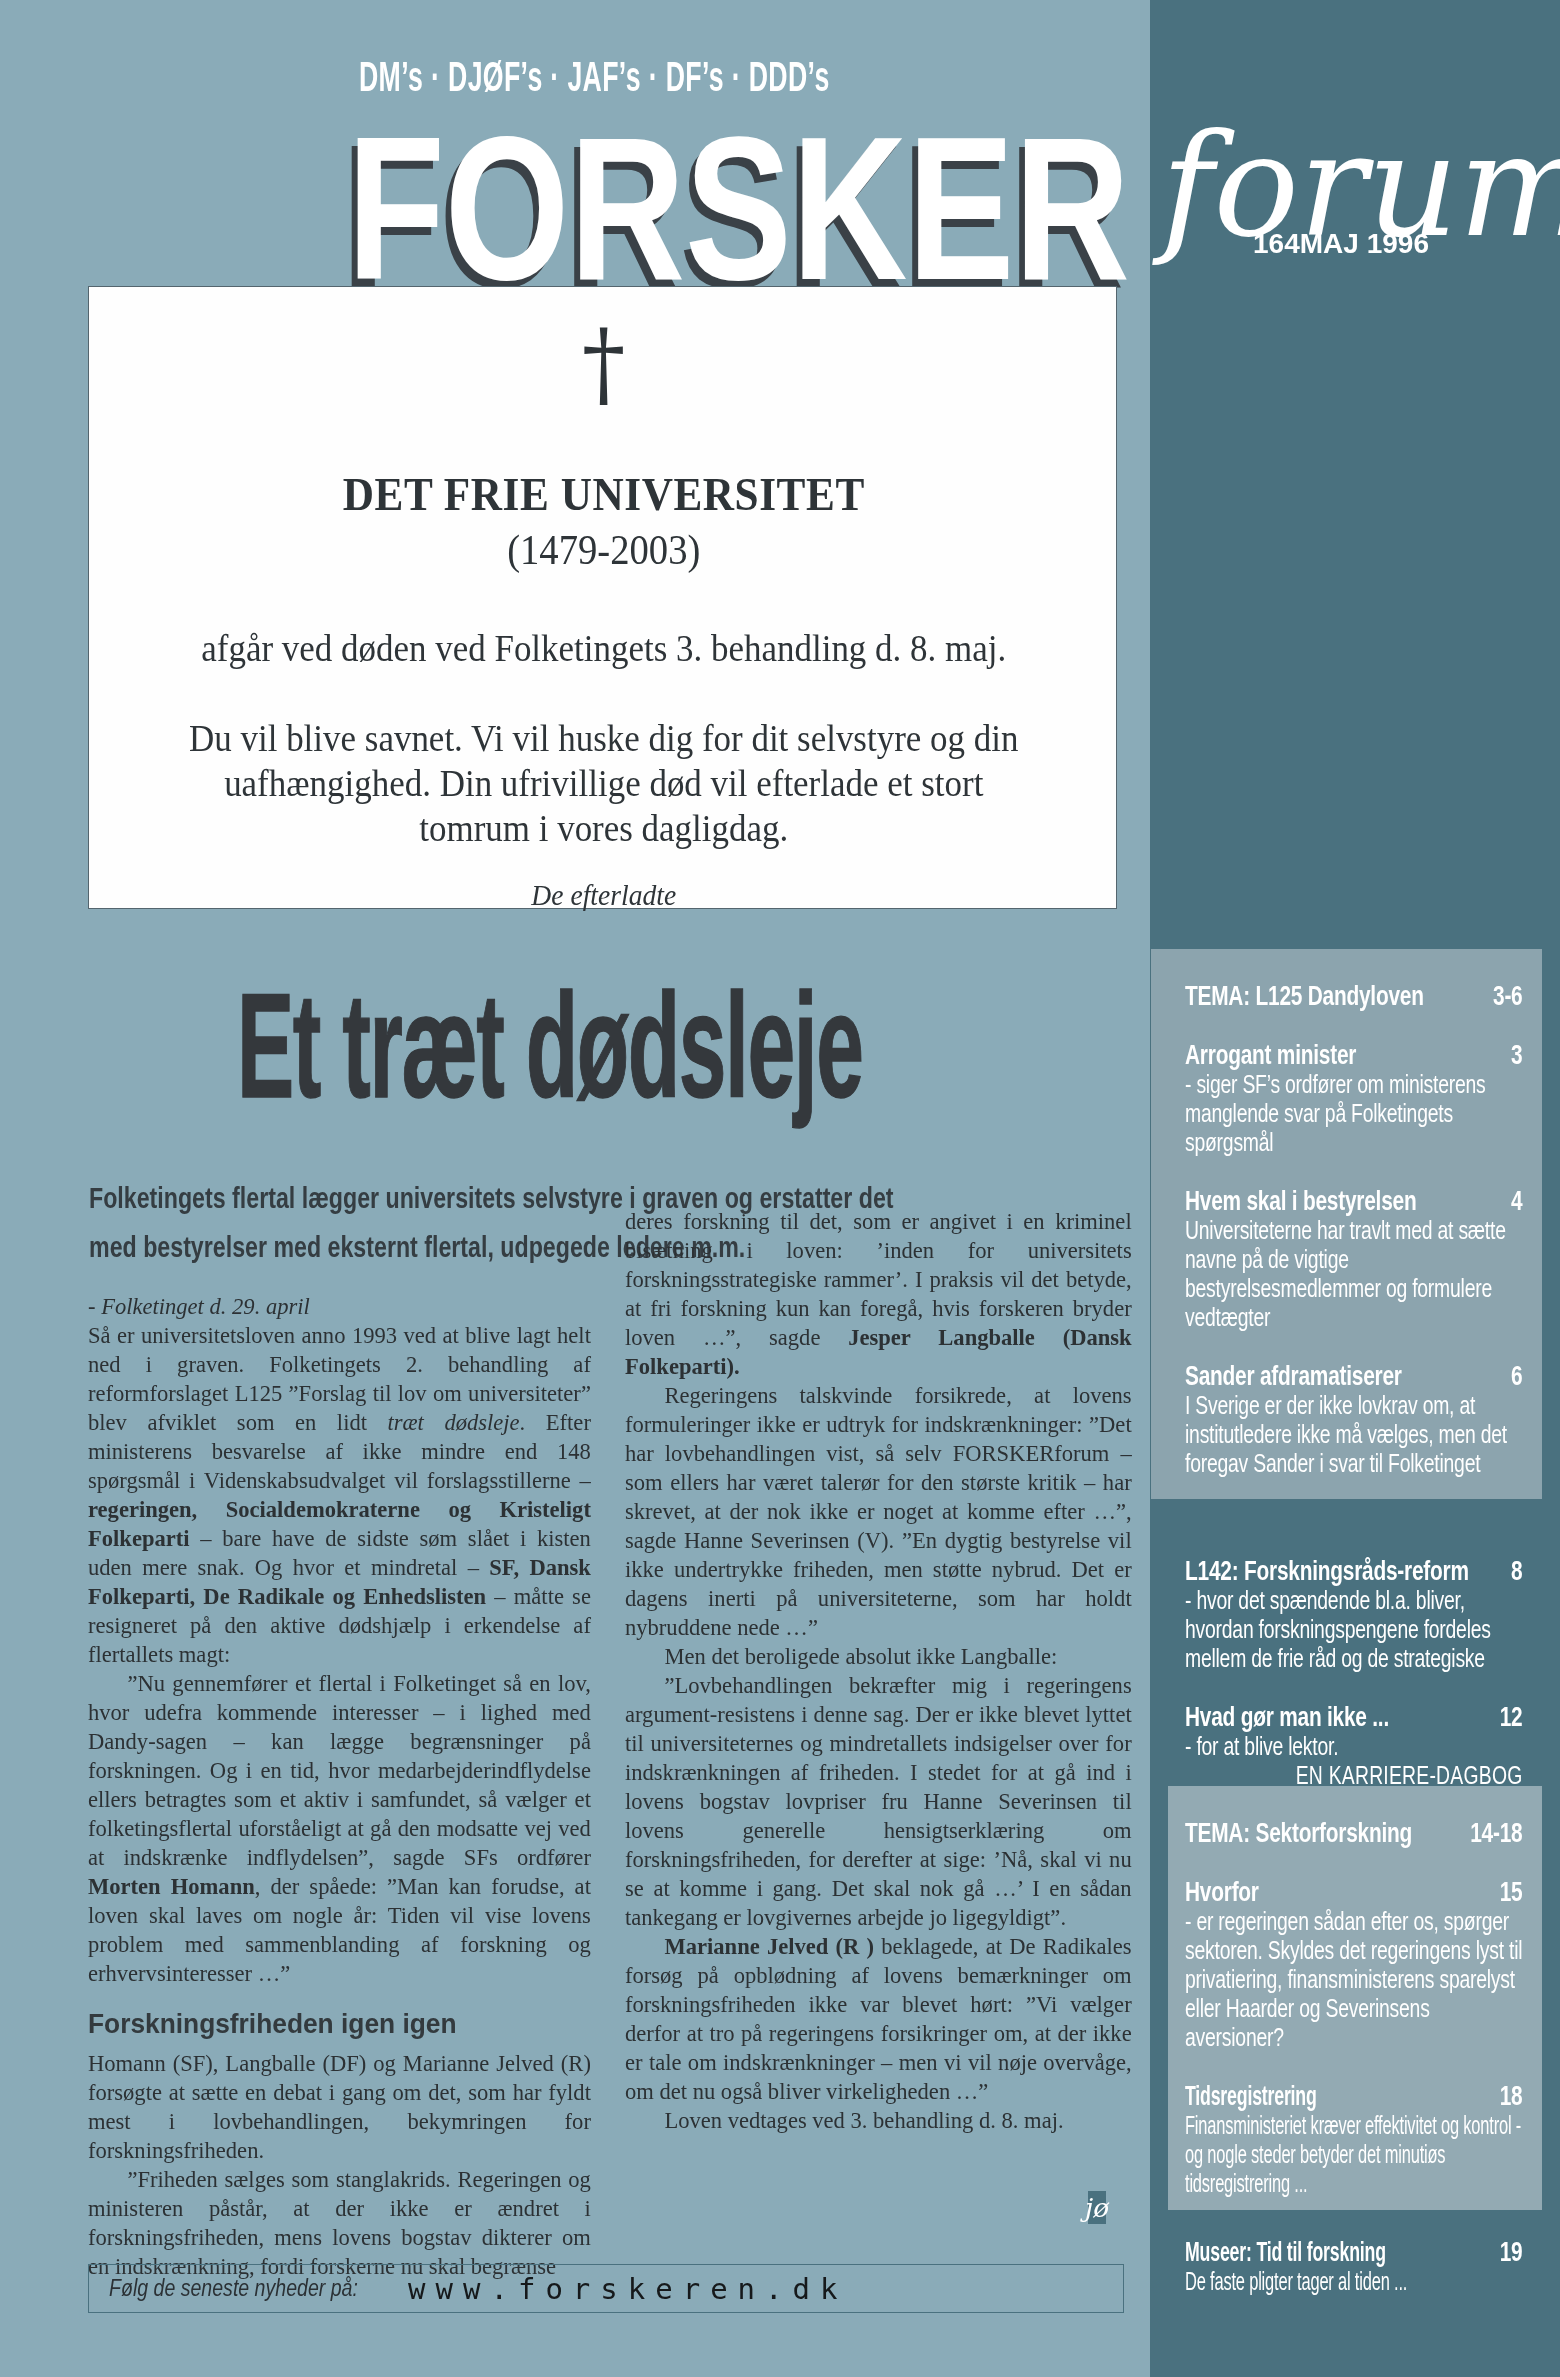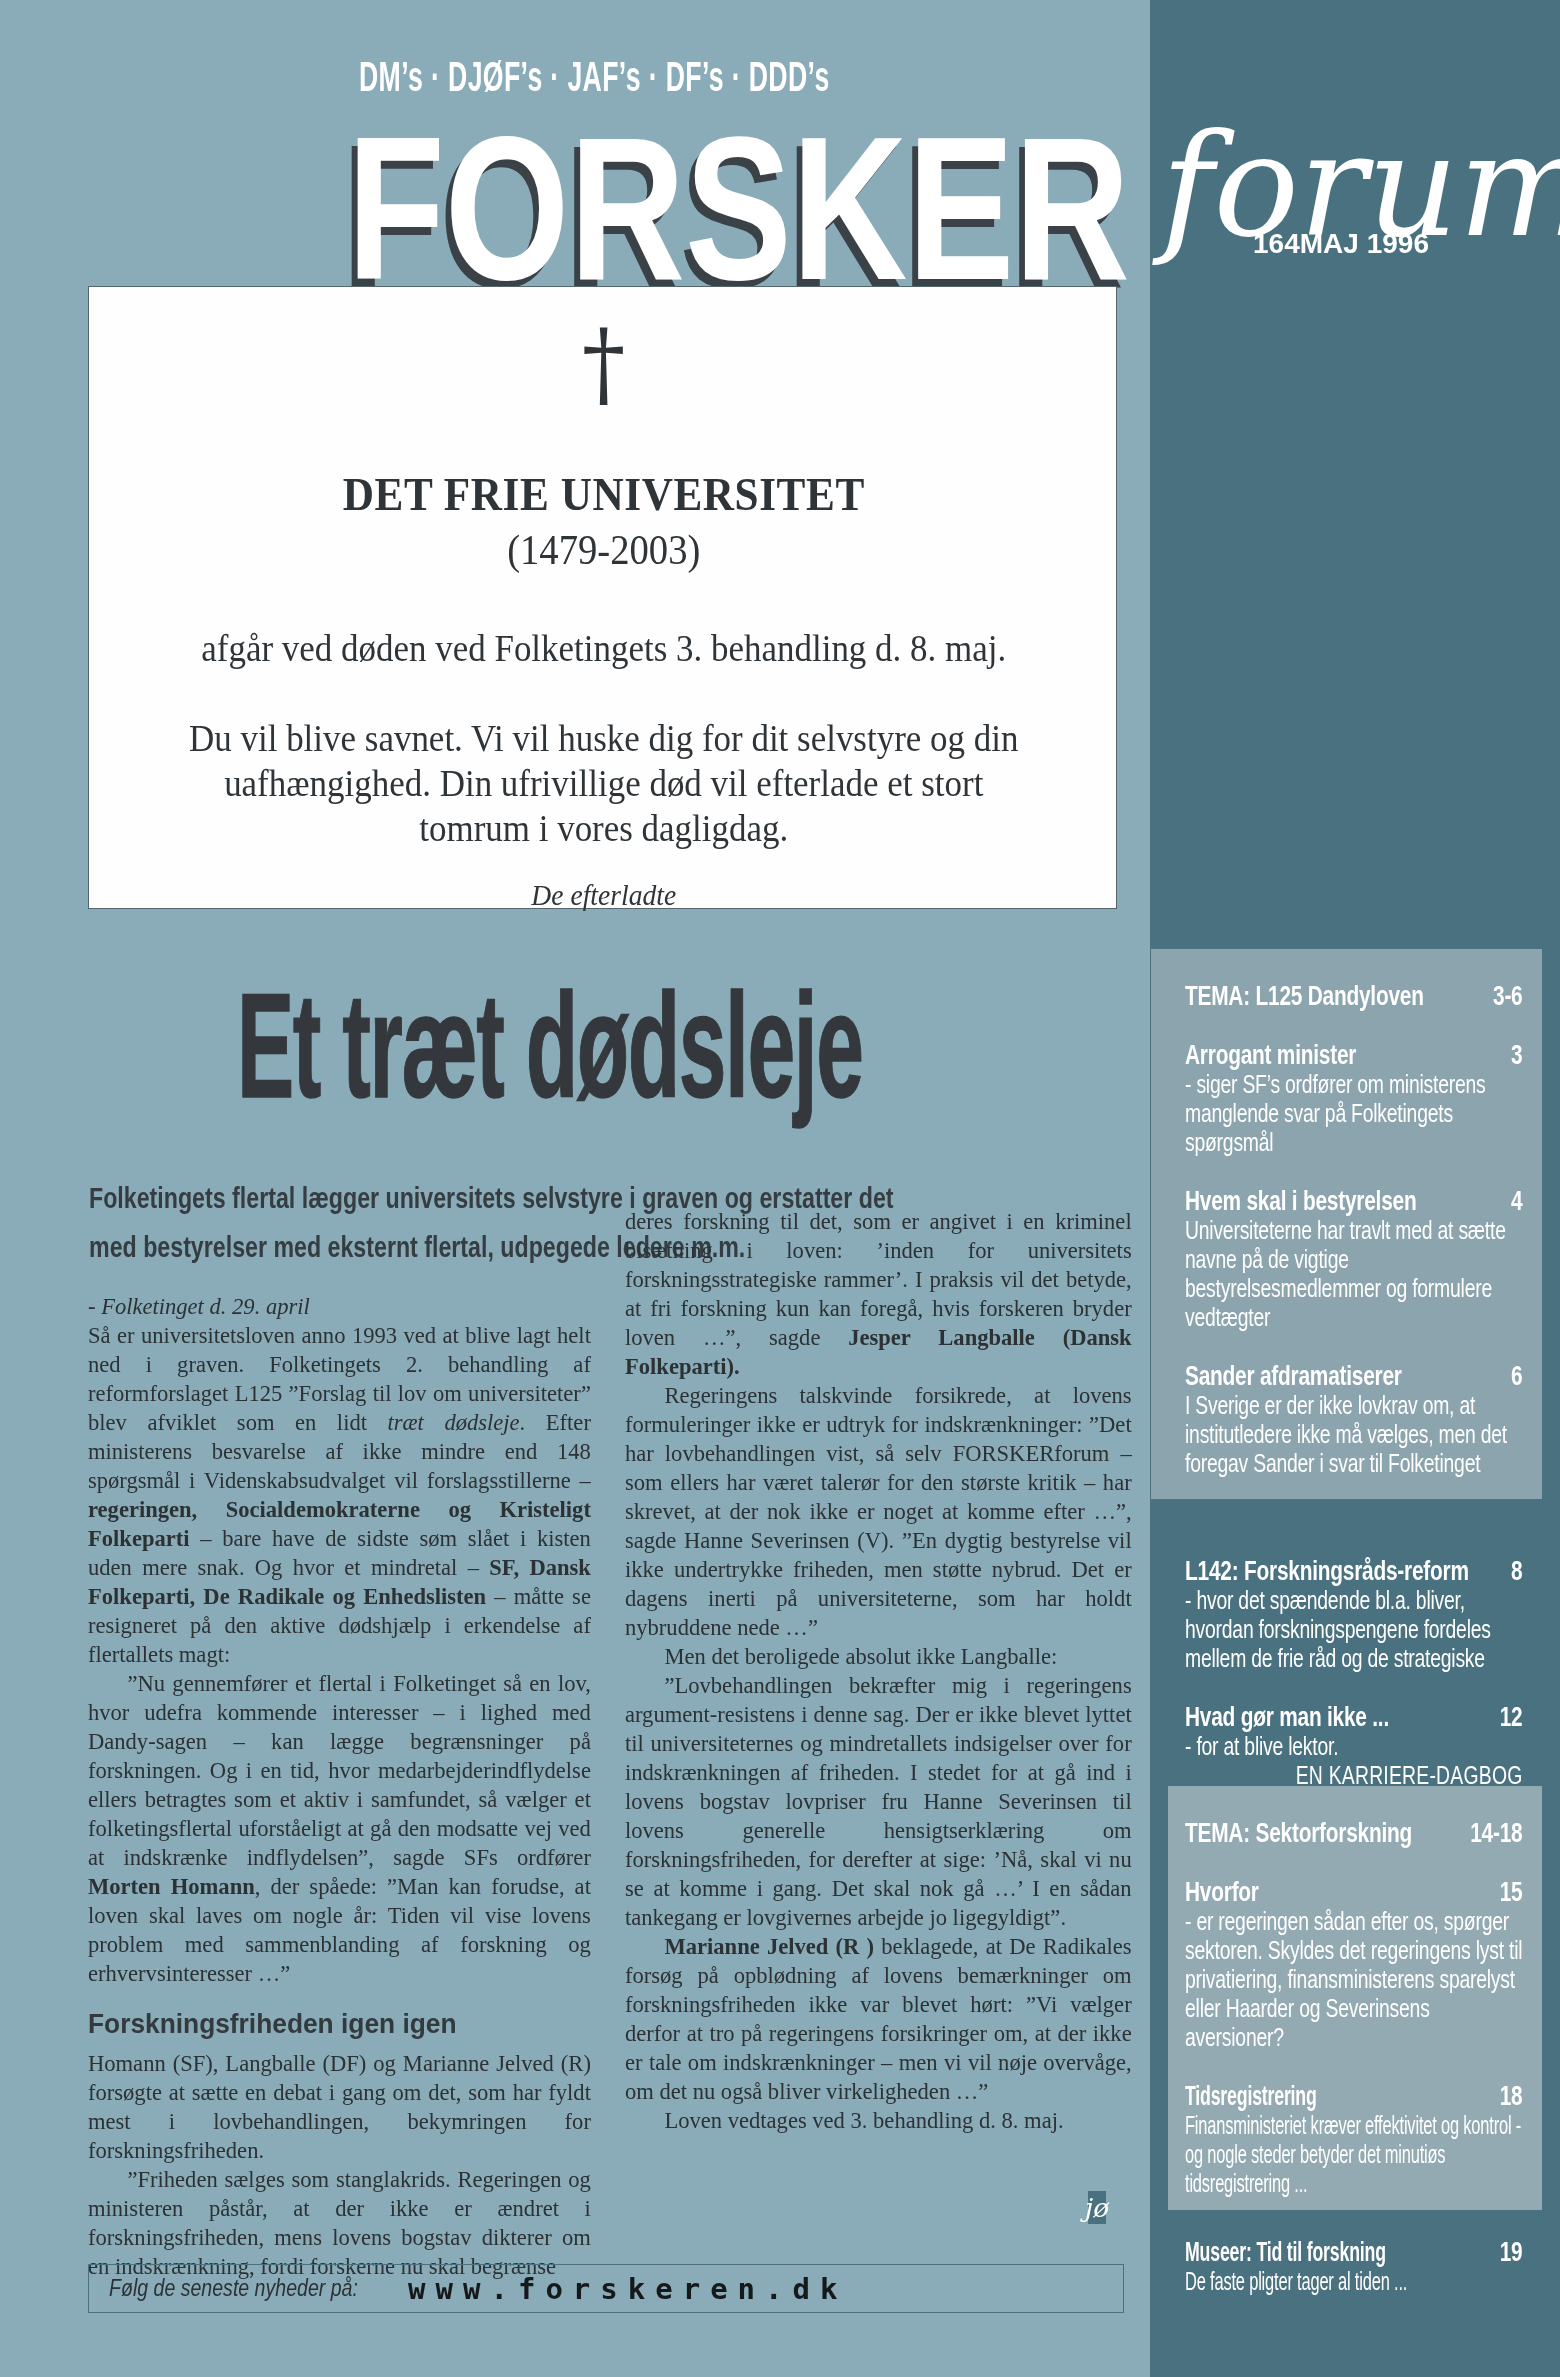--- a/index.html
+++ b/index.html
@@ -59,21 +59,21 @@
   .b{font-weight:bold;}
   .i{font-style:italic;}
   
   .byline-badge{position:absolute;left:1088px;top:2191px;width:18px;height:33px;background:#4a717f;
         color:#fff;font-family:"DejaVu Serif",serif;font-style:italic;font-size:26.4px;
         display:flex;align-items:center;justify-content:center;}
   .footer-bar{position:absolute;left:88px;top:2264px;width:1036px;height:49px;border:1.9px solid #4a717f;
         box-sizing:border-box;display:flex;align-items:center;padding-left:20px;}
   .footer-label{font-style:italic;font-size:23px;color:#2b3135;white-space:nowrap;
         transform:scaleX(0.85);transform-origin:left center;}
-  .footer-url{font-family:"DejaVu Sans Mono",monospace;font-weight:700;font-size:29px;color:#16191b;
+  .footer-url{font-family:"DejaVu Sans Mono",monospace;font-weight:400;font-size:29px;color:#16191b;
         letter-spacing:10px;margin-left:6.3px;white-space:nowrap;}
 </style>
 </head>
 <body>
 
 <div class="page">
 
   <div class="sidebar"></div>
 
   <div class="orgs">DM’s · DJØF’s · JAF’s · DF’s · DDD’s</div>

